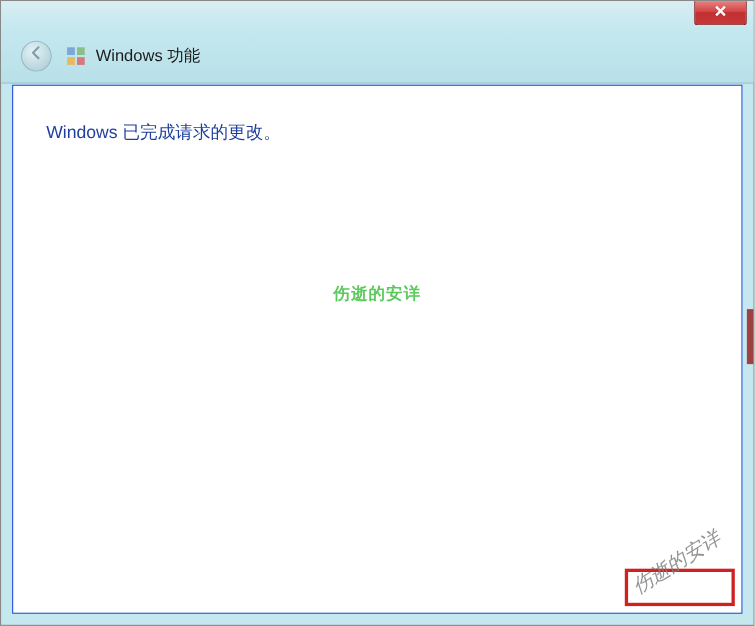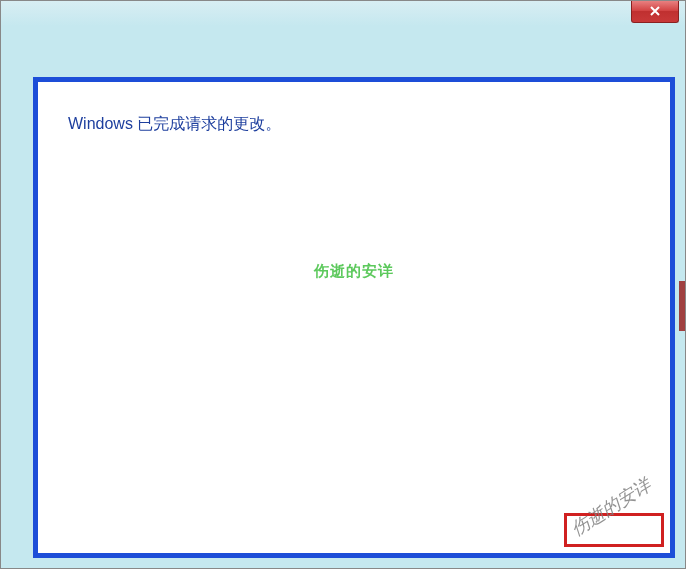--- a/index.html
+++ b/index.html
@@ -85,22 +85,21 @@
       color: #1a1a1a;
       font-weight: normal;
     }
     .content-area {
       position: absolute;
       top: 76px;
       left: 10px;
       right: 10px;
       bottom: 10px;
       background: #ffffff;
-      border: 5px solid #1d4ed8;
-      margin-left: 22px;
+      border: 1px solid #1d4ed8;
     }
     .message-text {
       position: absolute;
       top: 32px;
       left: 30px;
       font-size: 16px;
       color: #1e3f9e;
       font-weight: normal;
     }
     .watermark-group {
@@ -184,20 +183,38 @@
   <div class="titlebar-top">
     <div class="close-button">
       <span>
         <svg viewBox="0 0 12 12">
           <path d="M2 2 L10 10 M10 2 L2 10" stroke="#ffffff" stroke-width="2" fill="none"></path>
         </svg>
       </span>
     </div>
   </div>
 
+  <div class="header-area">
+    <div class="back-button">
+      <span>
+        <svg viewBox="0 0 14 14">
+          <path d="M9 2 L4 7 L9 12" stroke="#6a8088" stroke-width="2" fill="none" stroke-linecap="round" stroke-linejoin="round"></path>
+        </svg>
+      </span>
+    </div>
+    <div class="app-icon">
+      <svg viewBox="0 0 20 20">
+        <rect x="2" y="2" width="7" height="7" fill="#7aa8d8"></rect>
+        <rect x="11" y="2" width="7" height="7" fill="#8ac088"></rect>
+        <rect x="2" y="11" width="7" height="7" fill="#e8b860"></rect>
+        <rect x="11" y="11" width="7" height="7" fill="#d87878"></rect>
+      </svg>
+    </div>
+    <div class="header-title">Windows 功能</div>
+  </div>
 
   <div class="content-area">
     <div class="message-text">Windows 已完成请求的更改。</div>
 
     <div class="watermark-group">
       <div class="watermark-1">伤逝的安详</div>
     </div>
 
 
     <div class="highlight-box"></div>

